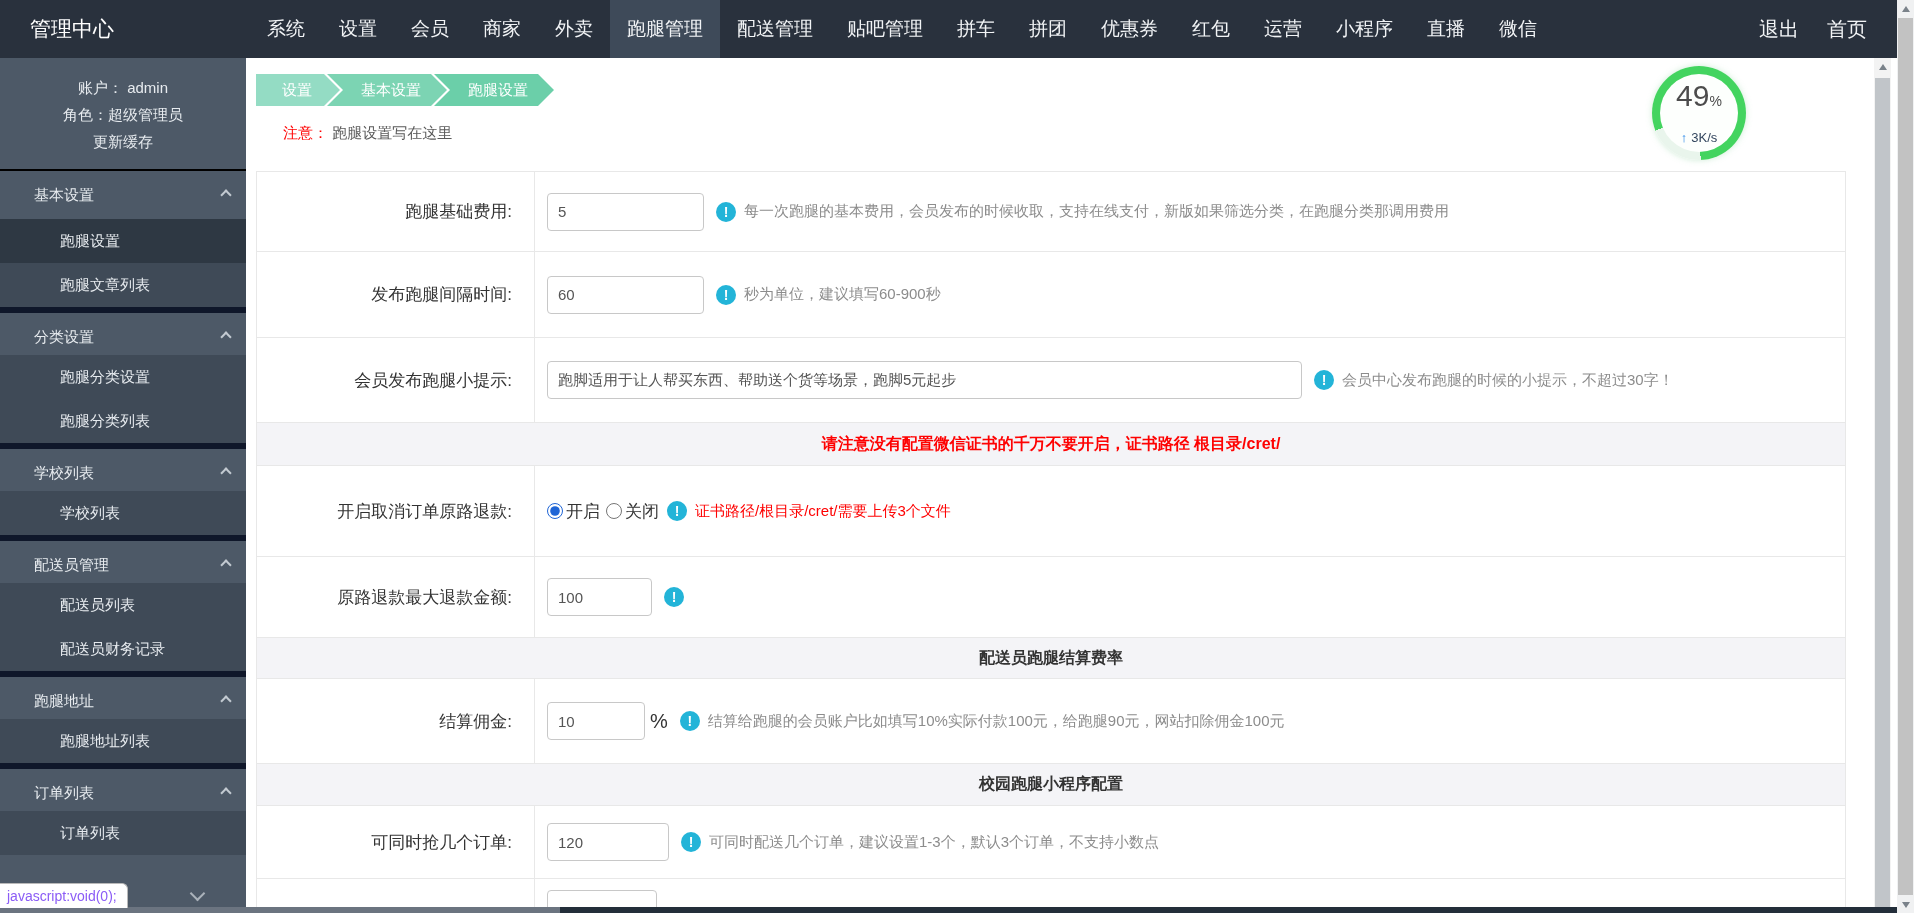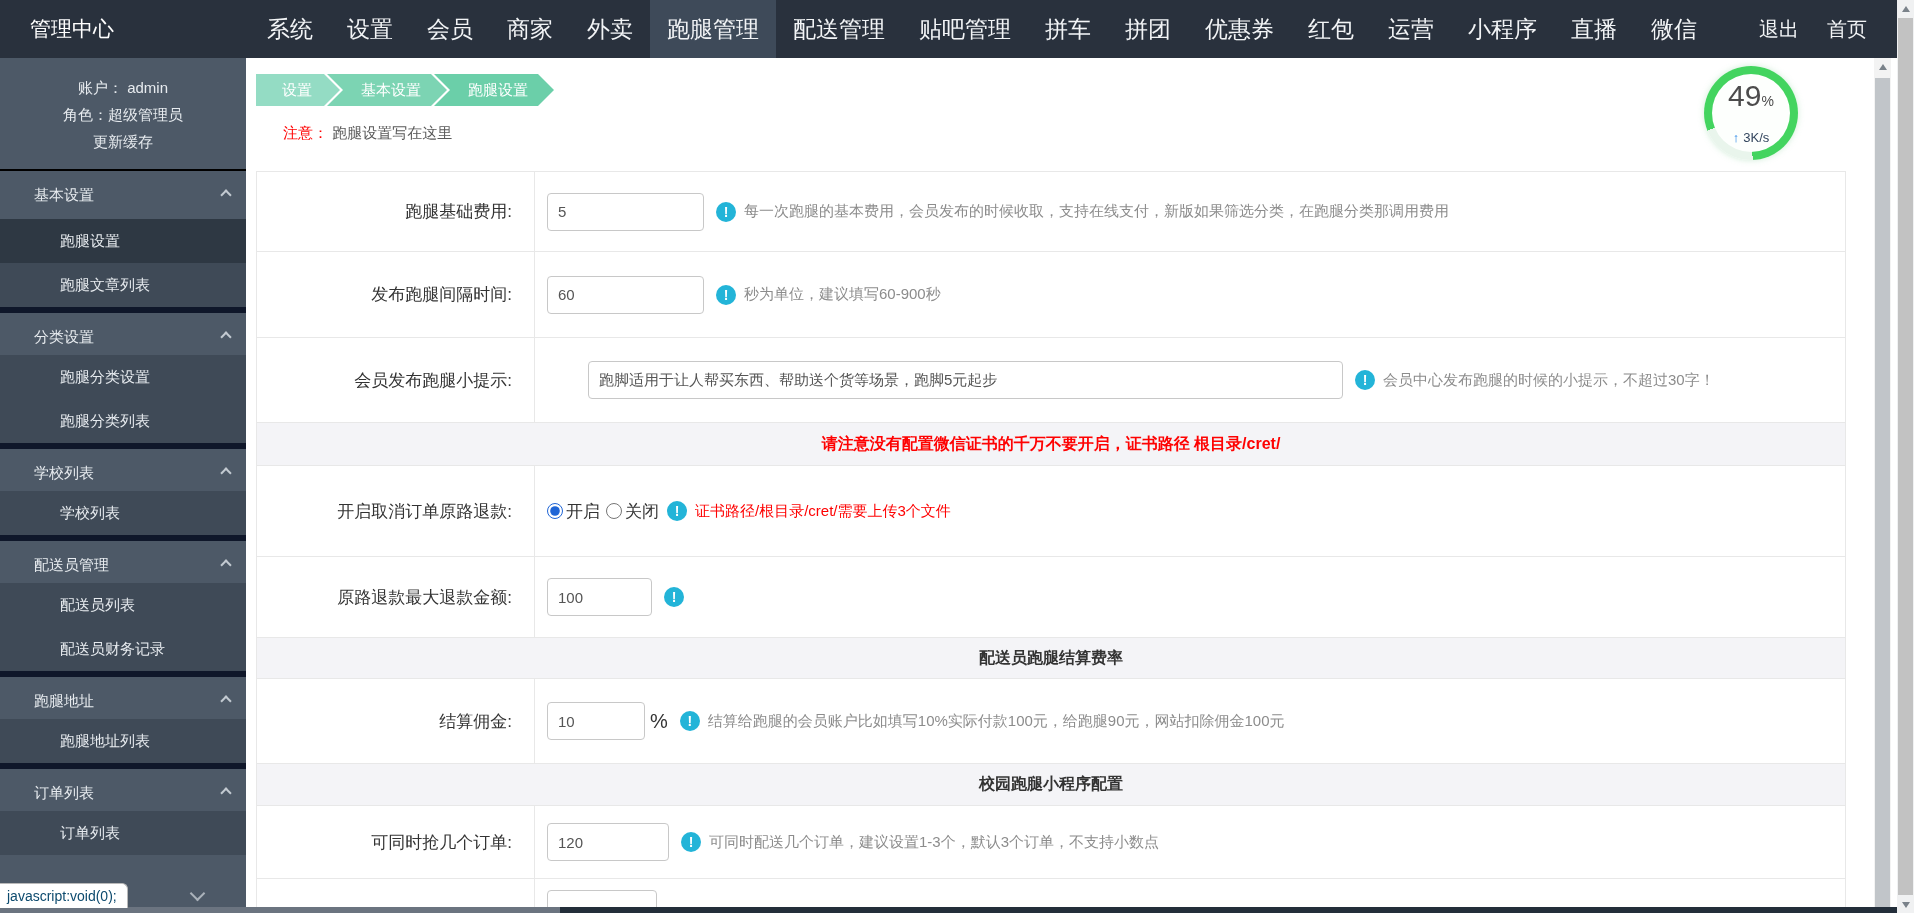--- a/index.html
+++ b/index.html
@@ -9,21 +9,21 @@
     font-family:"Liberation Sans","DejaVu Sans",sans-serif;
     -webkit-font-smoothing:antialiased;
   }
   
   .topnav {
     position:absolute; left:0; top:0; width:1897px; height:58px;
     background:#29313d; display:flex; align-items:stretch; color:#fff; z-index:5;
   }
   .brand { font-size:21px; color:#fff; display:flex; align-items:center; padding:0 30px; width:250px; }
   .nav-items { display:flex; align-items:stretch; }
-  .nav-item { display:flex; align-items:center; padding:0 17px; font-size:23px; color:#f2f4f6; cursor:pointer; white-space:nowrap; }
+  .nav-item { display:flex; align-items:center; padding:0 17px; font-size:19px; color:#f2f4f6; cursor:pointer; white-space:nowrap; }
   .nav-item.active { background:#3e4a59; }
   .nav-right { margin-left:auto; display:flex; align-items:stretch; padding-right:16px; }
   .nav-right .nav-item { padding:0 14px; font-size:20px; }
   
   .sidebar {
     position:absolute; left:0; top:58px; width:246px; height:855px;
     background:#4d5967; color:#e7ebef; z-index:4;
   }
   .account { text-align:center; padding:16px 0 14px 0; line-height:27px; font-size:15px; border-bottom:2px solid #000000; }
   .account .cache-link { cursor:pointer; }
@@ -51,21 +51,21 @@
     text-align:center; clip-path:polygon(0 0, calc(100% - 16px) 0, 100% 50%, calc(100% - 16px) 100%, 0 100%, 16px 50%);
     padding:0 26px 0 34px;
   }
   .crumb.first { clip-path:polygon(0 0, calc(100% - 16px) 0, 100% 50%, calc(100% - 16px) 100%, 0 100%); padding:0 28px 0 26px; }
   .crumb + .crumb { margin-left:-13px; }
   
   .note-line { position:absolute; left:10px; top:66px; font-size:15px;margin-left:27px; }
   .note-prefix { color:#ff0000; }
   .note-text { color:#5a5a5a; }
   
-  .monitor { position:absolute; left:1458px; top:8px; width:94px; height:94px; border-radius:50%;
+  .monitor { position:absolute; left:1406px; top:8px; width:94px; height:94px; border-radius:50%;
     background:conic-gradient(from 178deg, #e9f5ec 0deg 70deg, #43d45f 70deg 360deg);
     box-shadow:0 0 6px rgba(120,200,140,.35); }
   .monitor-inner { position:absolute; inset:8px; background:#fdfffd; border-radius:50%;
     display:flex; flex-direction:column; align-items:center; justify-content:center; }
   .pct { font-size:30px; color:#4c4c4c; line-height:30px; }
   .pct .pct-sign { font-size:14px; }
   .rate { font-size:13px; color:#33465e; margin-top:14px; }
   .rate .up-arrow { color:#1a7ee6; margin-right:4px; font-size:13px; }
   
   .form-table { position:absolute; left:10px; top:113px; width:1590px; border:1px solid #e8e8e8; background:#fff; }
@@ -102,21 +102,21 @@
   .outer-scroll { position:absolute; left:1897px; top:0; width:17px; height:913px; background:#f0f1f2; z-index:10; }
   .outer-scroll .sb-thumb { position:absolute; left:1px; right:1px; top:18px; bottom:18px; background:#c2c2c2; }
   .sb-arrow-up { width:0; height:0; border-left:4px solid transparent; border-right:4px solid transparent; border-bottom:6px solid #7a828a; }
   .sb-arrow-down { width:0; height:0; border-left:4px solid transparent; border-right:4px solid transparent; border-top:6px solid #7a828a; }
   .outer-scroll .sb-btn { height:17px; display:flex; align-items:center; justify-content:center; }
   .outer-scroll .sb-btn.bottom { position:absolute; bottom:0; left:0; right:0; }
   
   .status-tip {
     position:absolute; left:0; top:883px; height:25px; background:#fff; border:1px solid #b9b9b9;
     border-left:none; border-bottom:none; border-radius:0 6px 0 0; padding:4px 10px 0 7px;
-    font-size:14px; color:#0c4a6e; z-index:9;
+    font-size:14px; color:#8b5cf6; z-index:9;
   }
   .bottom-strip { position:absolute; left:0; top:907px; width:1897px; height:6px; background:#232e3a; z-index:8; }
   .bottom-strip .h-thumb { position:absolute; left:0; top:0; height:6px; width:560px; background:#6b7480; }
 </style>
 </head>
 <body>
 
 <div class="topnav">
   <div class="brand">管理中心</div>
   <div class="nav-items" id="nav-items">
@@ -198,21 +198,21 @@
         </div>
       </div>
       <div class="f-row" style="height: 86px;">
         <div class="f-label">发布跑腿间隔时间:</div>
         <div class="f-value">
           <input class="f-input" type="text" value="60" style="width: 157px;">
           <span class="info-icon">!</span>
           <span class="f-hint gray">秒为单位，建议填写60-900秒</span>
         </div>
       </div>
-      <div class="f-row" style="height: 85px; gap: 41px;">
+      <div class="f-row" style="height: 85px;">
         <div class="f-label">会员发布跑腿小提示:</div>
         <div class="f-value">
           <input class="f-input" type="text" value="跑脚适用于让人帮买东西、帮助送个货等场景，跑脚5元起步" style="width: 755px;">
           <span class="info-icon">!</span>
           <span class="f-hint gray">会员中心发布跑腿的时候的小提示，不超过30字！</span>
         </div>
       </div>
       <div class="f-row" style="height: 43px;">
         <div class="f-notice">请注意没有配置微信证书的千万不要开启，证书路径 根目录/cret/</div>
       </div>

